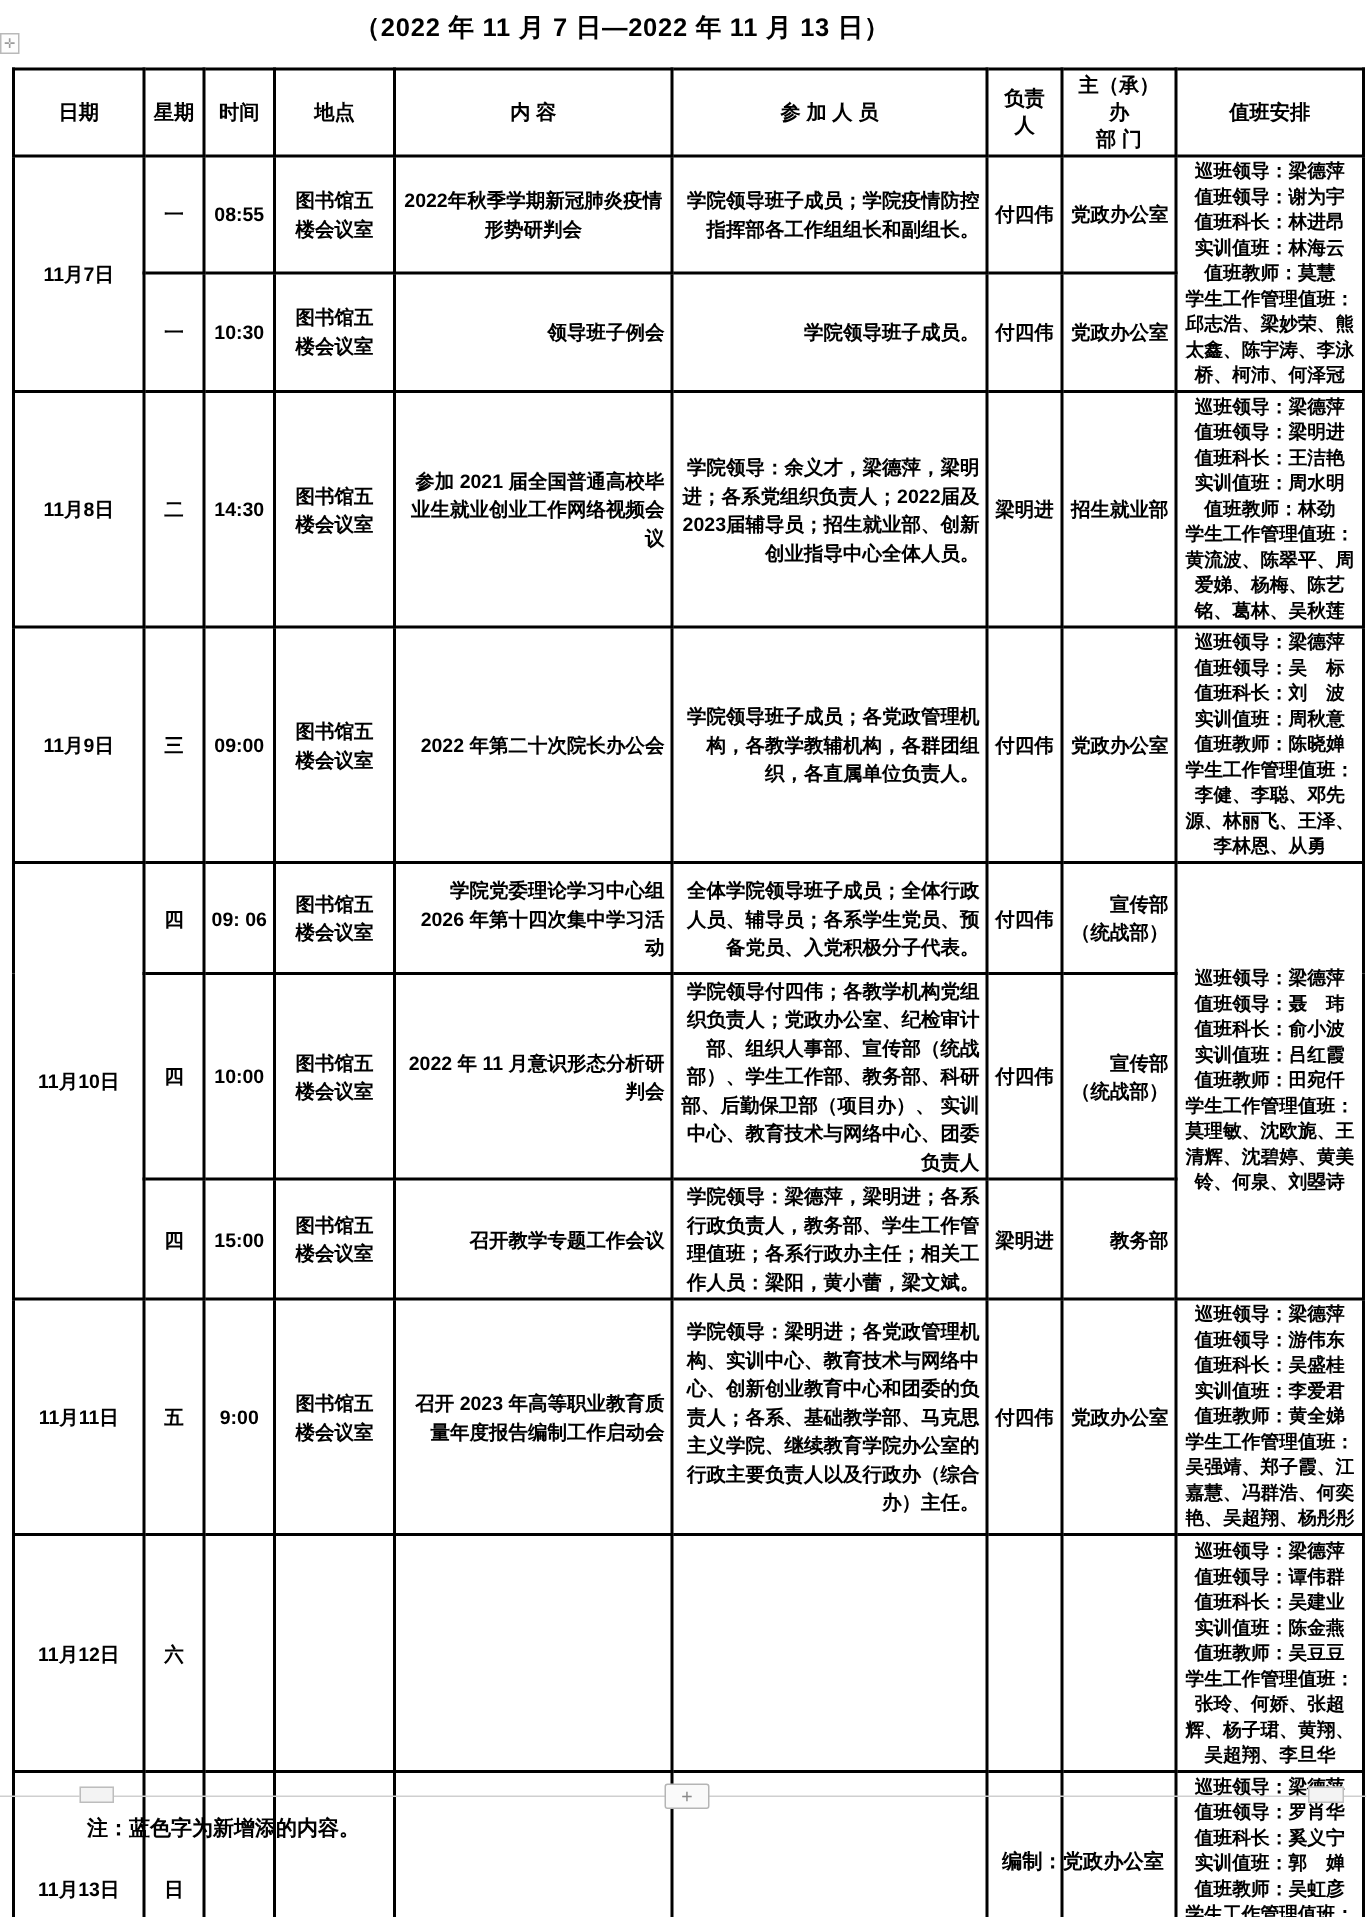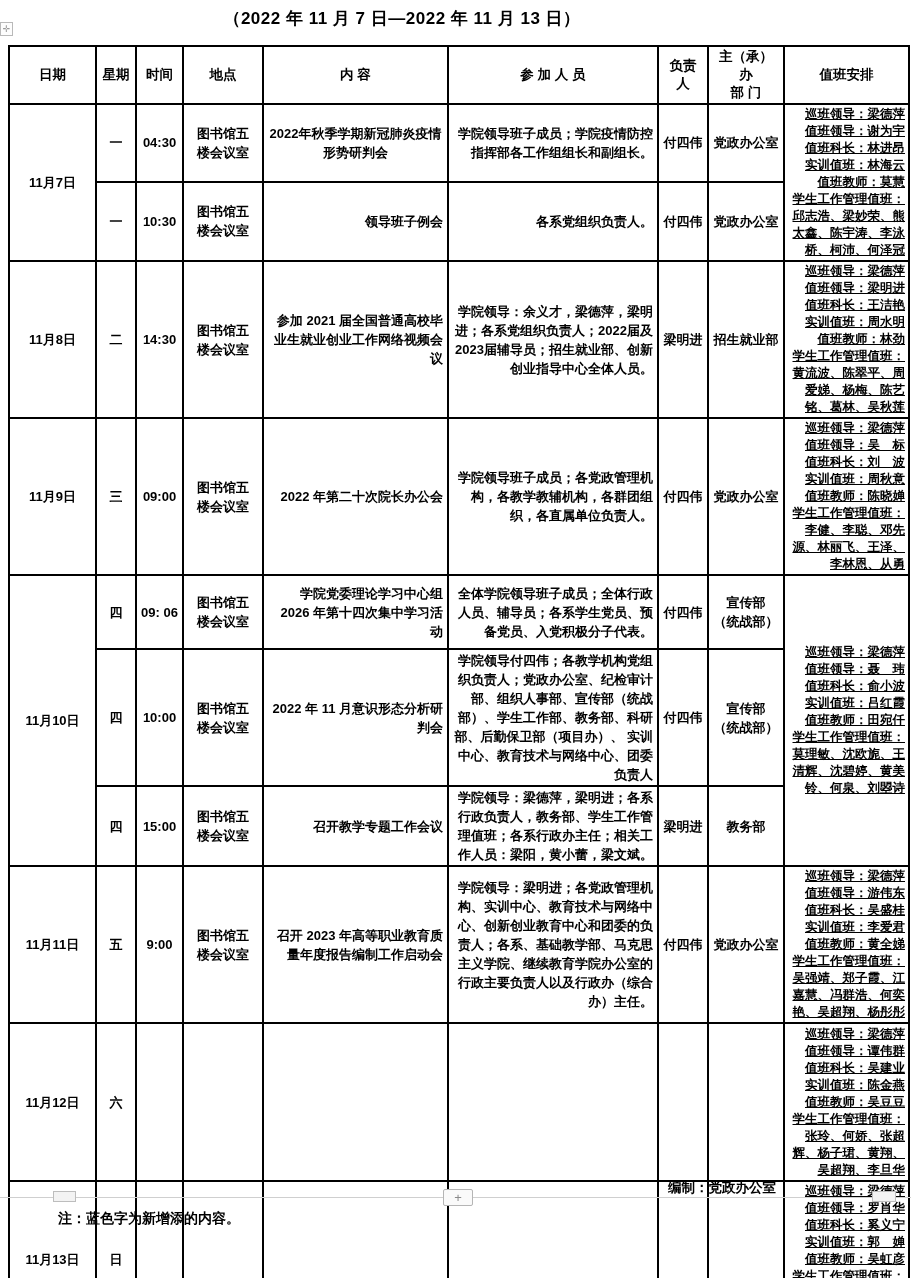--- a/index.html
+++ b/index.html
@@ -2,56 +2,56 @@
 <html><head>
 <meta charset="utf-8">
 <style>
   html,body { margin:0; padding:0; }
   body {
     width:911px; height:1278px; background:#ffffff; position:relative;
     font-family:"Liberation Sans","DejaVu Sans",sans-serif; color:#000;
     overflow:hidden;
   }
   .page-title {
-    position:absolute; top:7px; left:3px; width:798px; text-align:center;
+    position:absolute; top:7px; left:16px; width:798px; text-align:center;
     font-size:17px; font-weight:bold; letter-spacing:0.5px;
   }
   .tbl-handle {
     position:absolute; left:0; top:22px; width:13px; height:14px;
     border:1px solid #b9b9b9; background:#fdfdfd; color:#9a9a9a;
     font-size:9px; line-height:13px; text-align:center; box-sizing:border-box;
   }
   table.sched {
     position:absolute; top:45px; left:8px; width:900px;
     border-collapse:collapse; table-layout:fixed; font-weight:bold;
   }
   .sched th, .sched td {
     border:2px solid #000; padding:1px 4px; overflow:hidden; box-sizing:border-box;
     font-size:13px; line-height:19px; vertical-align:middle;
   }
   .sched th { font-size:13.5px; text-align:center; white-space:pre-line; line-height:18px; }
   .c { text-align:center; }
   .l { text-align:right; }
-  .pre { white-space:pre-line; }
+  .pre { white-space:pre-line;text-align:right; }
   td.duty {
     font-size:12.5px; line-height:17px; white-space:pre-line;
-    text-align:right; padding:1px 3px; vertical-align:middle;text-decoration:underline;
+    text-align:center; padding:1px 3px; vertical-align:middle;
   }
   td.place { padding:17px 8px; }
   .bottom-line { position:absolute; left:0; top:1197px; width:911px; height:1px; background:#cfcfcf; }
   .scroll-chip { position:absolute; border:1px solid #bdbdbd; background:#f3f3f3; box-sizing:border-box; }
   .chip-left  { left:53px;  top:1191px; width:23px; height:11px; }
   .chip-right { left:872px; top:1191px; width:24px; height:11px; }
   .add-btn {
     position:absolute; left:443px; top:1189px; width:30px; height:17px;
     border:1px solid #b5b5b5; border-radius:2px; background:#fafafa;
     color:#8a8a8a; font-size:13px; line-height:15px; text-align:center; box-sizing:border-box;
   }
   .note { position:absolute; left:58px; top:1210px; font-size:14px; font-weight:bold; }
-  .footer-credit { position:absolute; left:668px; top:1179px; font-size:13.5px; font-weight:bold; }
+  .footer-credit { position:absolute; left:668px; top:1232px; font-size:13.5px; font-weight:bold; }
 </style>
 </head>
 <body>
 
 <div class="page-title">（2022 年 11 月 7 日—2022 年 11 月 13 日）</div>
 
 <div class="tbl-handle">✛</div>
 
 <table class="sched">
   <colgroup>
@@ -76,40 +76,40 @@
     <th>参 加 人 员</th>
     <th>负责人</th>
     <th>主（承）办
 部 门</th>
     <th>值班安排</th>
   </tr>
 
   <tr style="height:77px">
     <td class="c" rowspan="2">11月7日</td>
     <td class="c">一</td>
-    <td class="c">04:30</td>
+    <td class="c">08:55</td>
     <td class="c place">图书馆五楼会议室</td>
     <td class="c">2022年秋季学期新冠肺炎疫情形势研判会</td>
     <td class="l">学院领导班子成员；学院疫情防控指挥部各工作组组长和副组长。</td>
     <td class="c">付四伟</td>
     <td class="c pre">党政办公室</td>
     <td class="duty" rowspan="2">巡班领导：梁德萍
 值班领导：谢为宇
 值班科长：林进昂
 实训值班：林海云
 值班教师：莫慧
 学生工作管理值班：
 邱志浩、梁妙荣、熊太鑫、陈宇涛、李泳桥、柯沛、何泽冠</td>
   </tr>
   <tr style="height:78px">
     <td class="c">一</td>
     <td class="c">10:30</td>
     <td class="c place">图书馆五楼会议室</td>
     <td class="l">领导班子例会</td>
-    <td class="l">各系党组织负责人。</td>
+    <td class="l">学院领导班子成员。</td>
     <td class="c">付四伟</td>
     <td class="c pre">党政办公室</td>
   </tr>
 
   <tr style="height:153px">
     <td class="c">11月8日</td>
     <td class="c">二</td>
     <td class="c">14:30</td>
     <td class="c place">图书馆五楼会议室</td>
     <td class="l">参加 2021 届全国普通高校毕业生就业创业工作网络视频会议</td>

